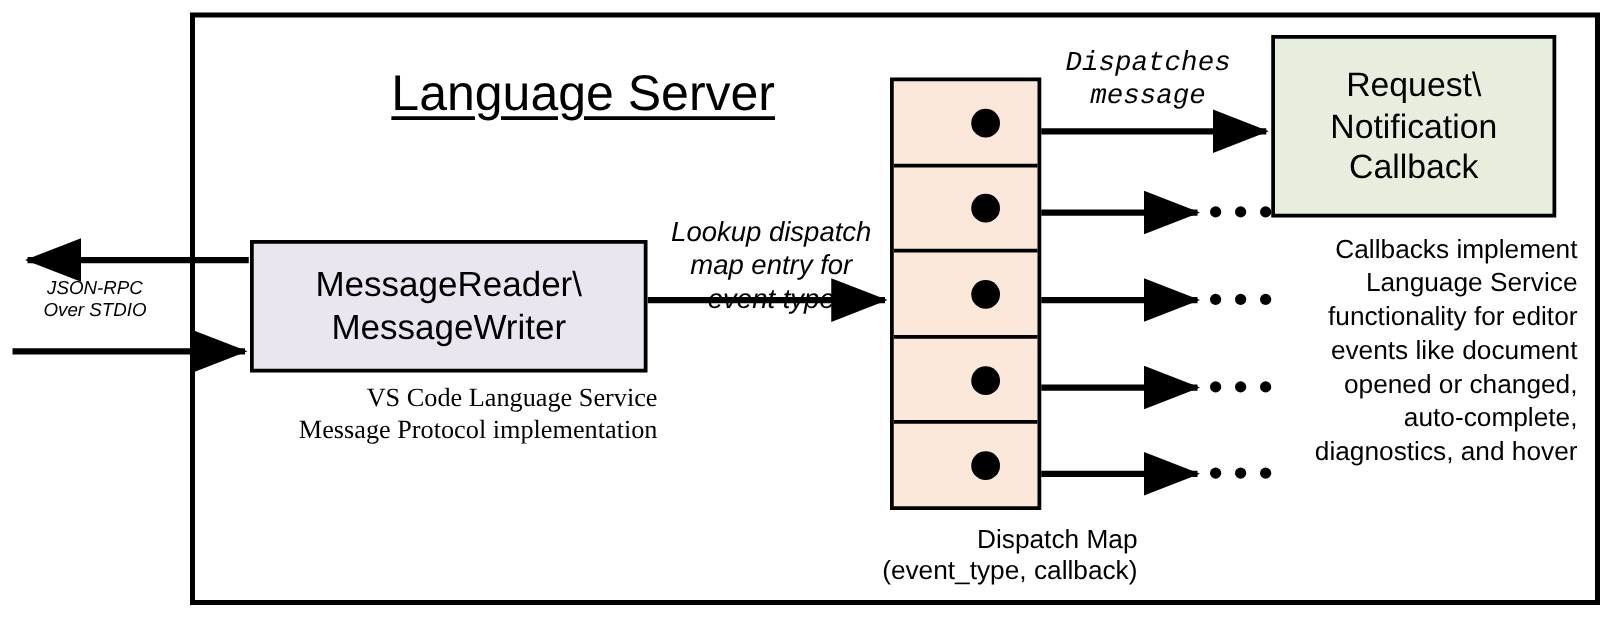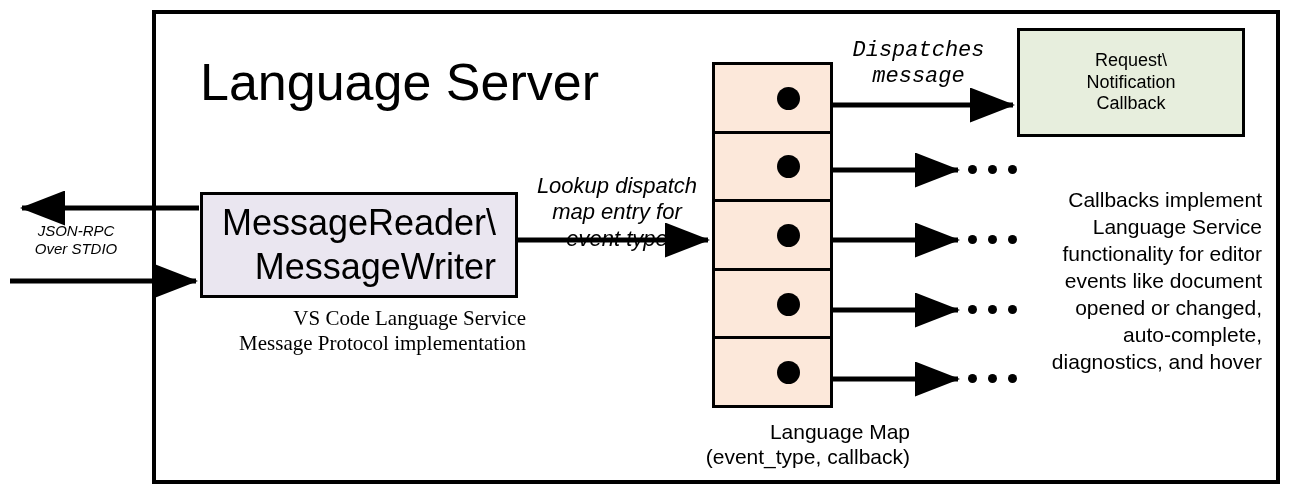--- a/index.html
+++ b/index.html
@@ -45,22 +45,23 @@
     position: absolute;
     text-align: right;
     line-height: 1.18;
     white-space: pre-line;
   }
 
   .title {
     left: 200px;
     top: 52px;
     width: 420px;
-    font-size: 52px;
-    text-align: left;
+    font-size: 40px;
+    text-align: right;
+    text-decoration: underline;
     text-underline-offset: 5px;
     text-decoration-thickness: 3px;
   }
 
   
   .box {
     position: absolute;
     border: 3px solid #000000;
     box-sizing: border-box;
     display: flex;
@@ -69,30 +70,29 @@
     text-align: center;
     line-height: 1.22;
     white-space: pre-line;
   }
   .box-reader {
     left: 200px;
     top: 192px;
     width: 318px;
     height: 106px;
     background: #EAE6F0;
-    font-size: 36px;
-    text-align: right;
+    font-size: 28px;
   }
   .box-callback {
     left: 1017px;
     top: 28px;
     width: 228px;
-    height: 109px;
+    height: 146px;
     background: #E7EEDD;
-    font-size: 18px;
+    font-size: 27px;
   }
 
   
   .dispatch-map {
     position: absolute;
     left: 712px;
     top: 62px;
     width: 121px;
     height: 346px;
     border: 3px solid #000000;
@@ -246,21 +246,21 @@
     <div class="dm-cell">
       <span class="dm-dot"></span>
     </div>
     <div class="dm-cell">
       <span class="dm-dot"></span>
     </div>
     <div class="dm-cell">
       <span class="dm-dot"></span>
     </div>
   </div>
-  <div class="txt cap-dispatch">Language Map
+  <div class="txt cap-dispatch">Dispatch Map
 (event_type, callback)</div>
 
   <div class="box box-callback">Request\
 Notification
 Callback</div>
   <div class="txt cap-callback">Callbacks implement
 Language Service
 functionality for editor
 events like document
 opened or changed,

